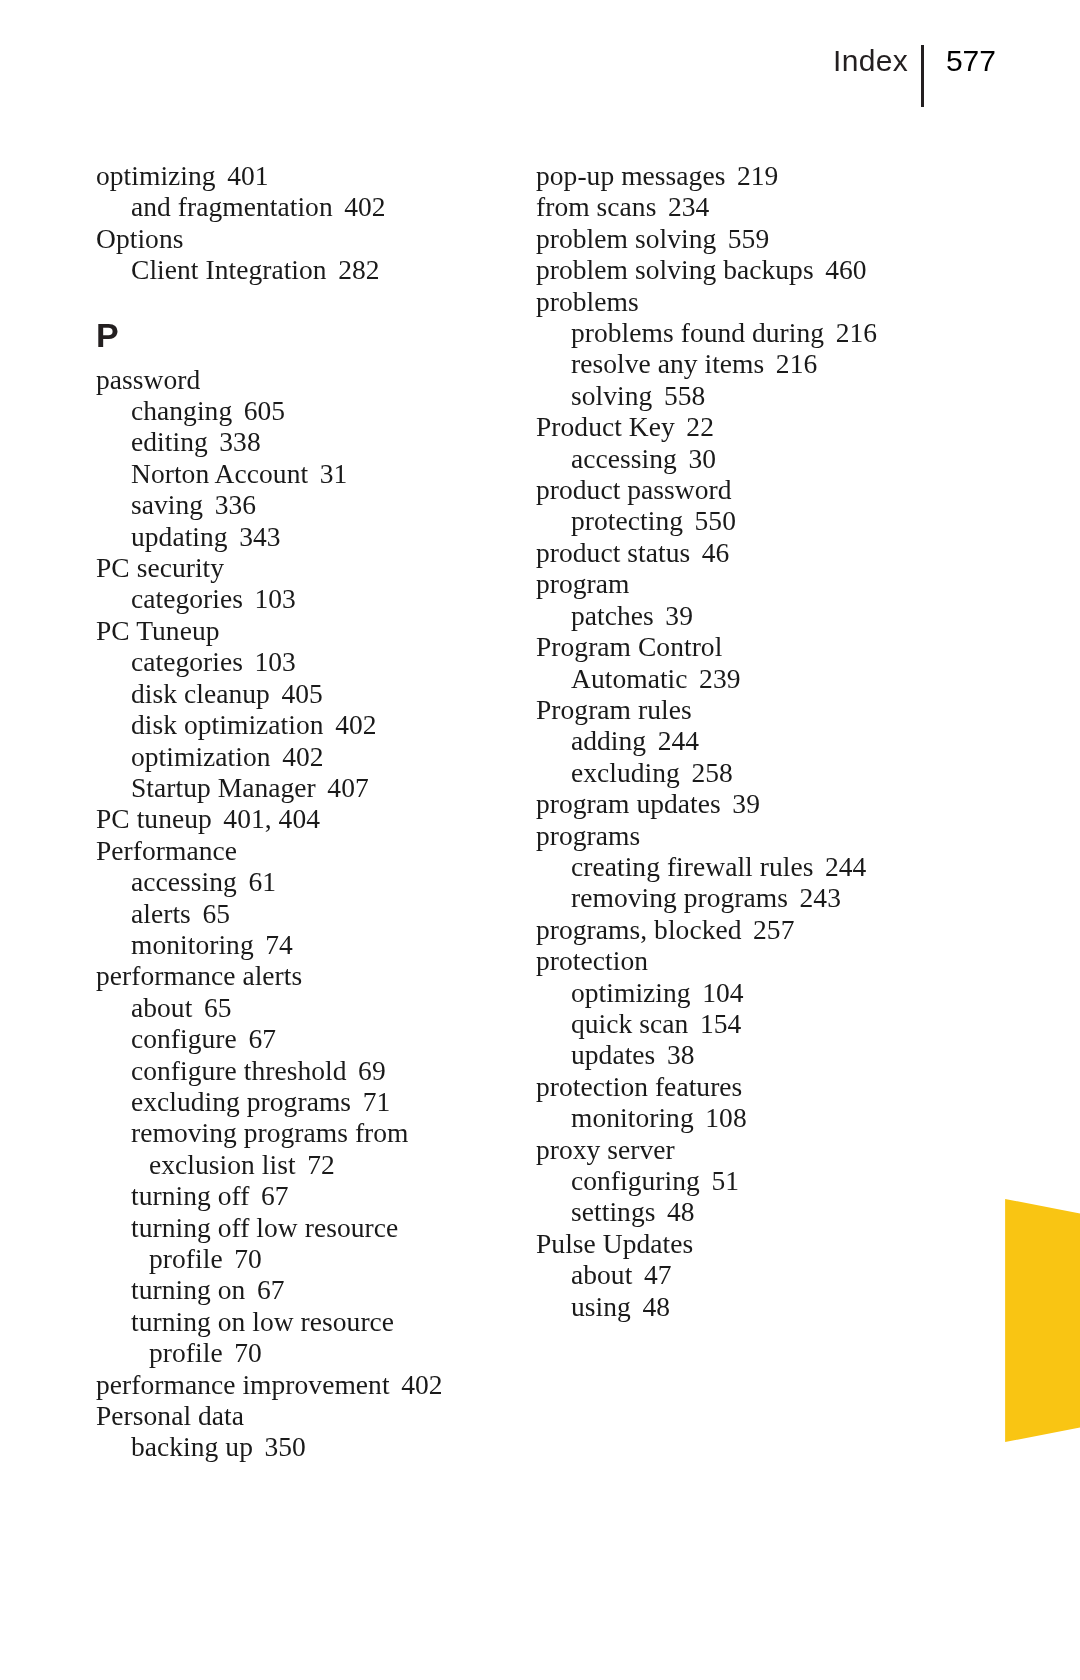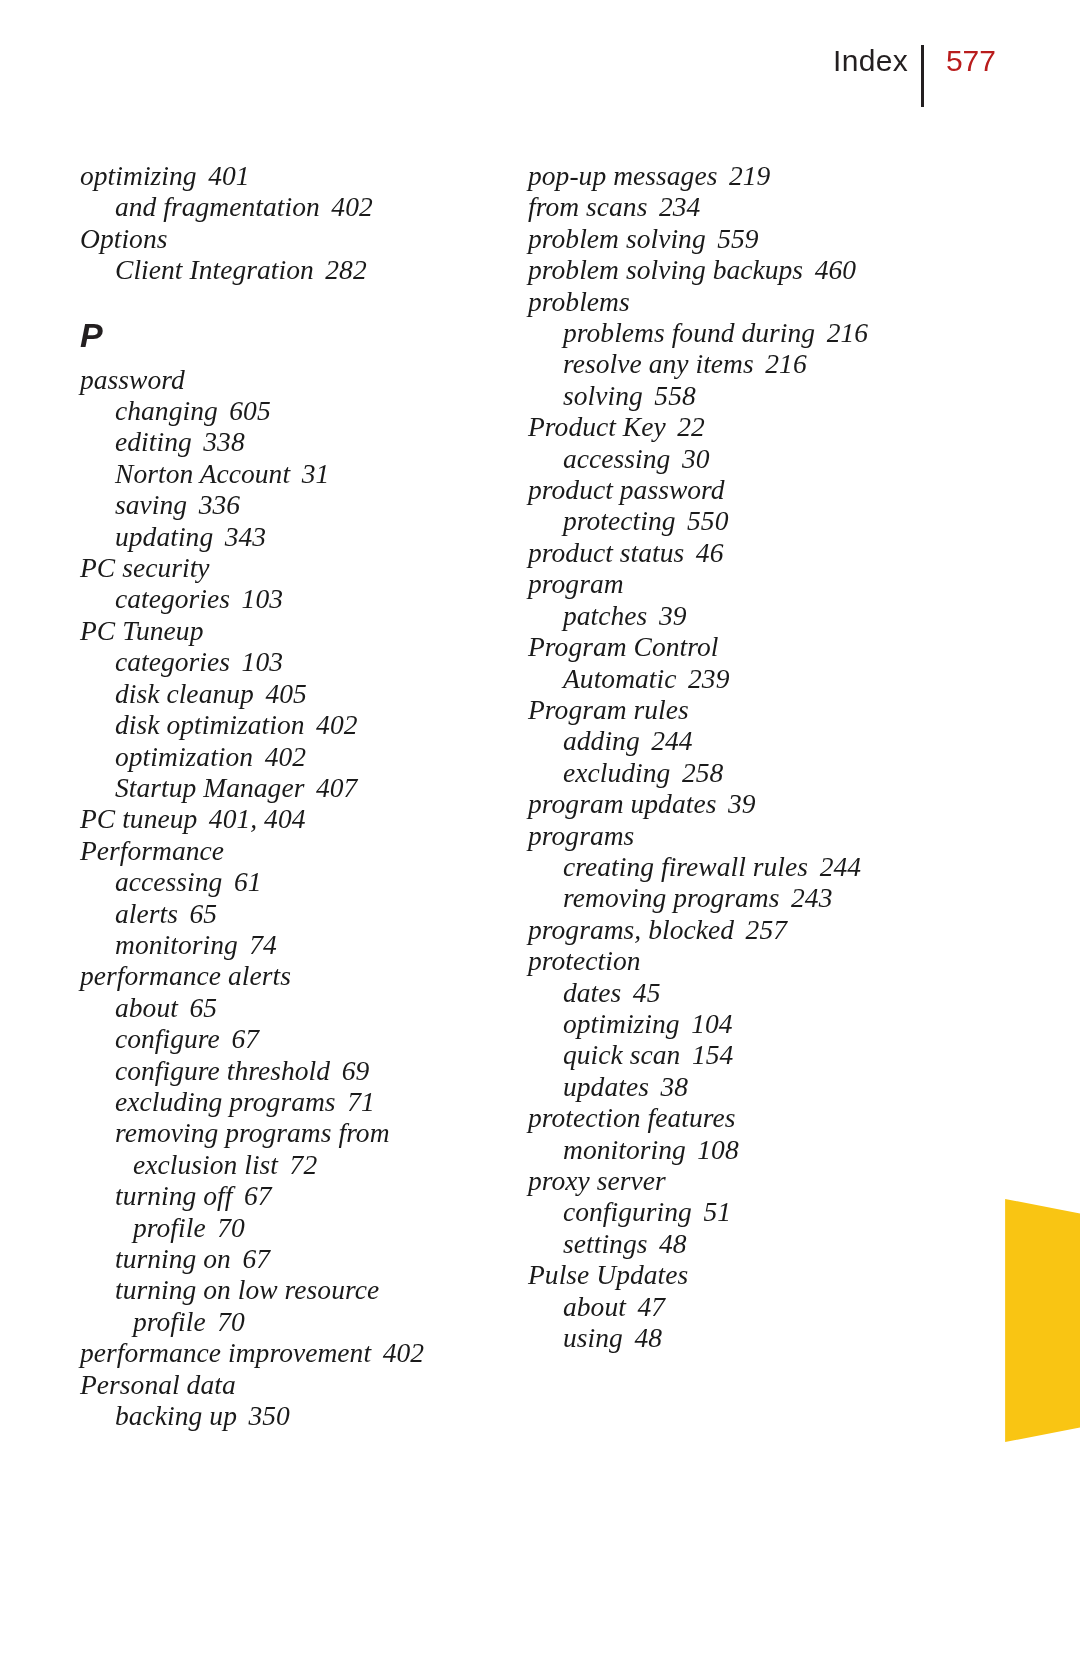--- a/index.html
+++ b/index.html
@@ -37,33 +37,32 @@
   #running-head .rh-rule {
     width: 3px;
     height: 62px;
     background: #231f20;
     margin-top: 1px;
   }
   #running-head .rh-folio {
     font-family: "Liberation Sans", "DejaVu Sans", sans-serif;
     font-size: 30px;
     line-height: 34px;
-    color: #b91c1c;
+    color: #000000;
     padding-left: 22px;
   }
 
   
   #index-body {
     position: absolute;
     top: 160px;
-    left: 80px;
+    left: 96px;
     width: 912px;
     display: flex;
-    gap: 8px;
-    font-style: italic;
+    gap: 0;
   }
   .index-column {
     width: 440px;
   }
   .index-column.right { margin-left: 0; }
 
   .entry {
     font-size: 27.5px;
     line-height: 31.4px;
     white-space: nowrap;
@@ -133,20 +132,21 @@
       <div class="entry level-1"><span>alerts</span><span class="locator">65</span></div>
       <div class="entry level-1"><span>monitoring</span><span class="locator">74</span></div>
       <div class="entry level-0"><span>performance alerts</span></div>
       <div class="entry level-1"><span>about</span><span class="locator">65</span></div>
       <div class="entry level-1"><span>configure</span><span class="locator">67</span></div>
       <div class="entry level-1"><span>configure threshold</span><span class="locator">69</span></div>
       <div class="entry level-1"><span>excluding programs</span><span class="locator">71</span></div>
       <div class="entry level-1"><span>removing programs from</span></div>
       <div class="entry level-2"><span>exclusion list</span><span class="locator">72</span></div>
       <div class="entry level-1"><span>turning off</span><span class="locator">67</span></div>
+      <div class="entry level-1"><span>turning off low resource</span></div>
       <div class="entry level-2"><span>profile</span><span class="locator">70</span></div>
       <div class="entry level-1"><span>turning on</span><span class="locator">67</span></div>
       <div class="entry level-1"><span>turning on low resource</span></div>
       <div class="entry level-2"><span>profile</span><span class="locator">70</span></div>
       <div class="entry level-0"><span>performance improvement</span><span class="locator">402</span></div>
       <div class="entry level-0"><span>Personal data</span></div>
       <div class="entry level-1"><span>backing up</span><span class="locator">350</span></div>
     </div>
     <div class="index-column right">
       <div class="entry level-0"><span>pop-up messages</span><span class="locator">219</span></div>
@@ -168,21 +168,20 @@
       <div class="entry level-1"><span>Automatic</span><span class="locator">239</span></div>
       <div class="entry level-0"><span>Program rules</span></div>
       <div class="entry level-1"><span>adding</span><span class="locator">244</span></div>
       <div class="entry level-1"><span>excluding</span><span class="locator">258</span></div>
       <div class="entry level-0"><span>program updates</span><span class="locator">39</span></div>
       <div class="entry level-0"><span>programs</span></div>
       <div class="entry level-1"><span>creating firewall rules</span><span class="locator">244</span></div>
       <div class="entry level-1"><span>removing programs</span><span class="locator">243</span></div>
       <div class="entry level-0"><span>programs, blocked</span><span class="locator">257</span></div>
       <div class="entry level-0"><span>protection</span></div>
-      <div class="entry level-1"><span>dates</span><span class="locator">45</span></div>
       <div class="entry level-1"><span>optimizing</span><span class="locator">104</span></div>
       <div class="entry level-1"><span>quick scan</span><span class="locator">154</span></div>
       <div class="entry level-1"><span>updates</span><span class="locator">38</span></div>
       <div class="entry level-0"><span>protection features</span></div>
       <div class="entry level-1"><span>monitoring</span><span class="locator">108</span></div>
       <div class="entry level-0"><span>proxy server</span></div>
       <div class="entry level-1"><span>configuring</span><span class="locator">51</span></div>
       <div class="entry level-1"><span>settings</span><span class="locator">48</span></div>
       <div class="entry level-0"><span>Pulse Updates</span></div>
       <div class="entry level-1"><span>about</span><span class="locator">47</span></div>

